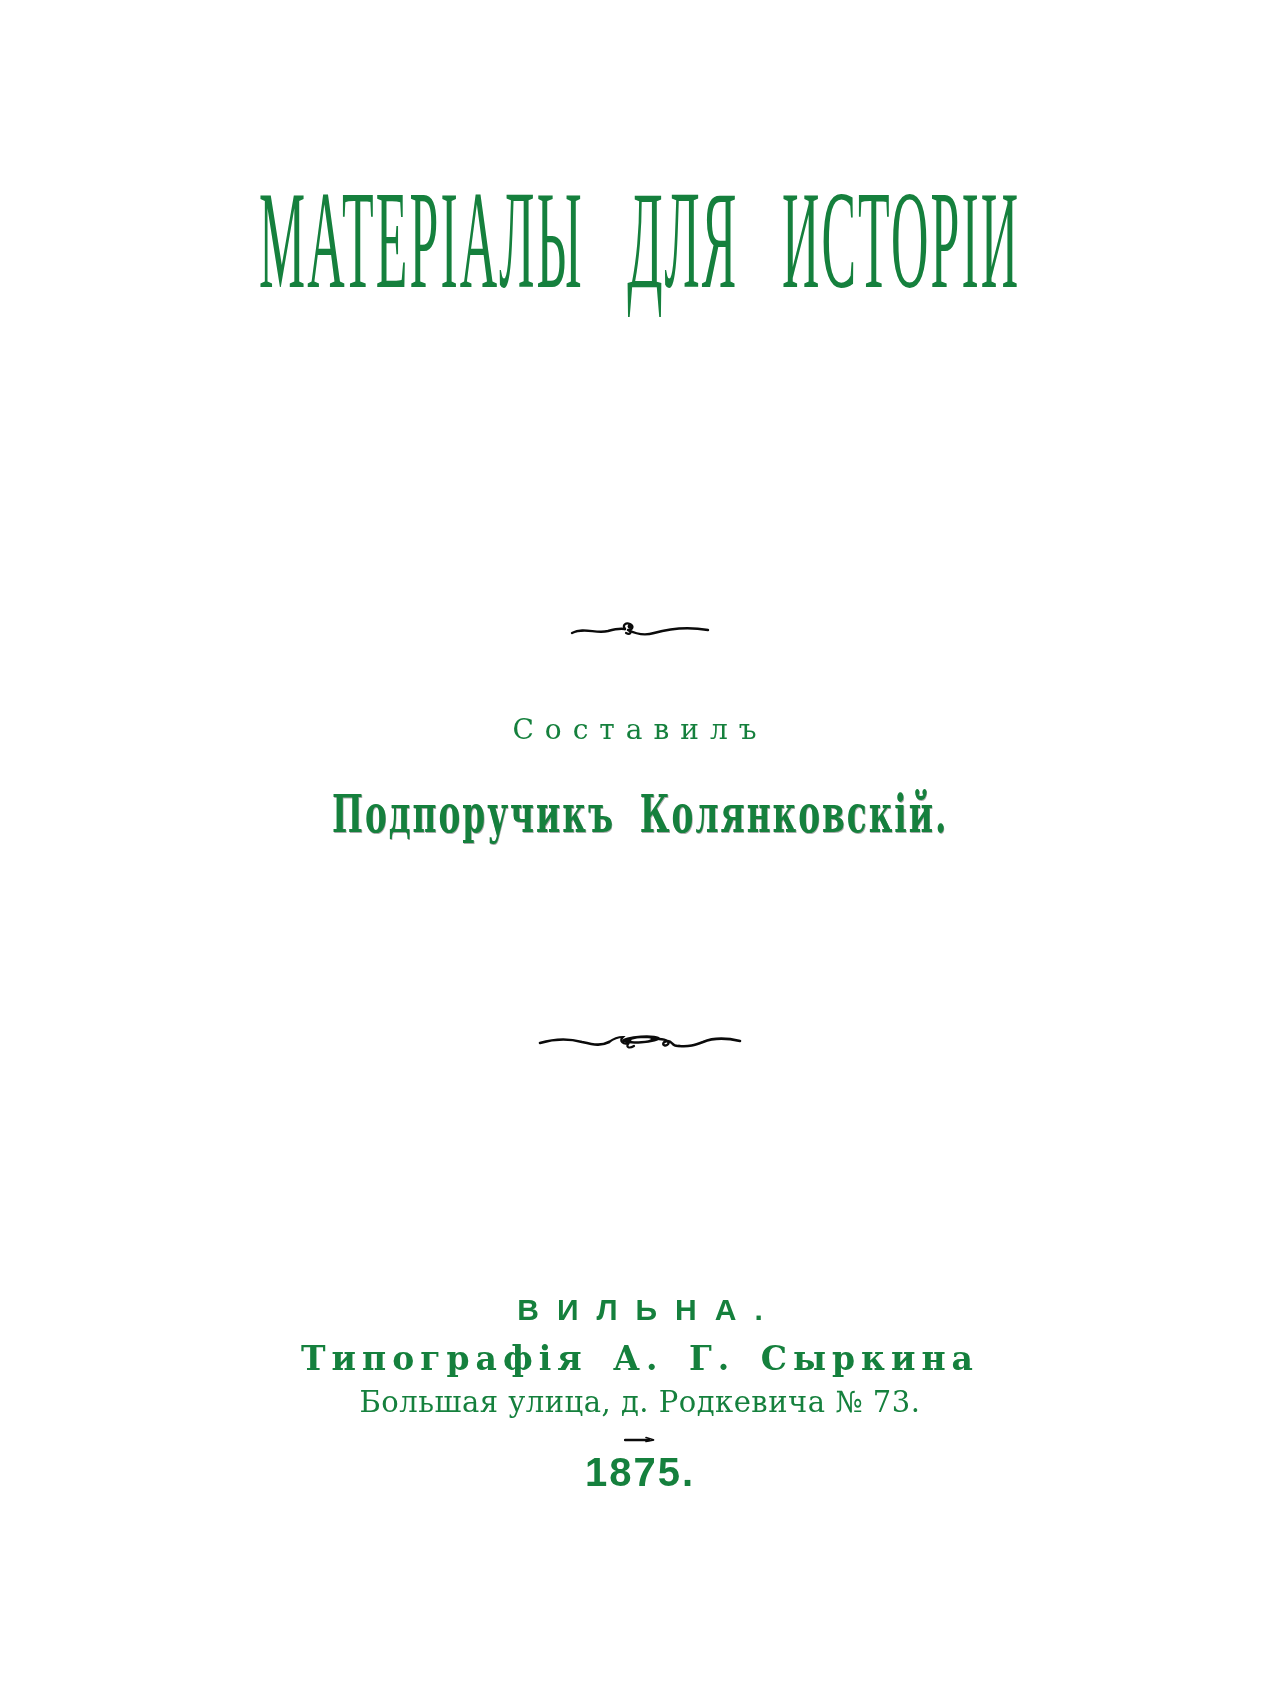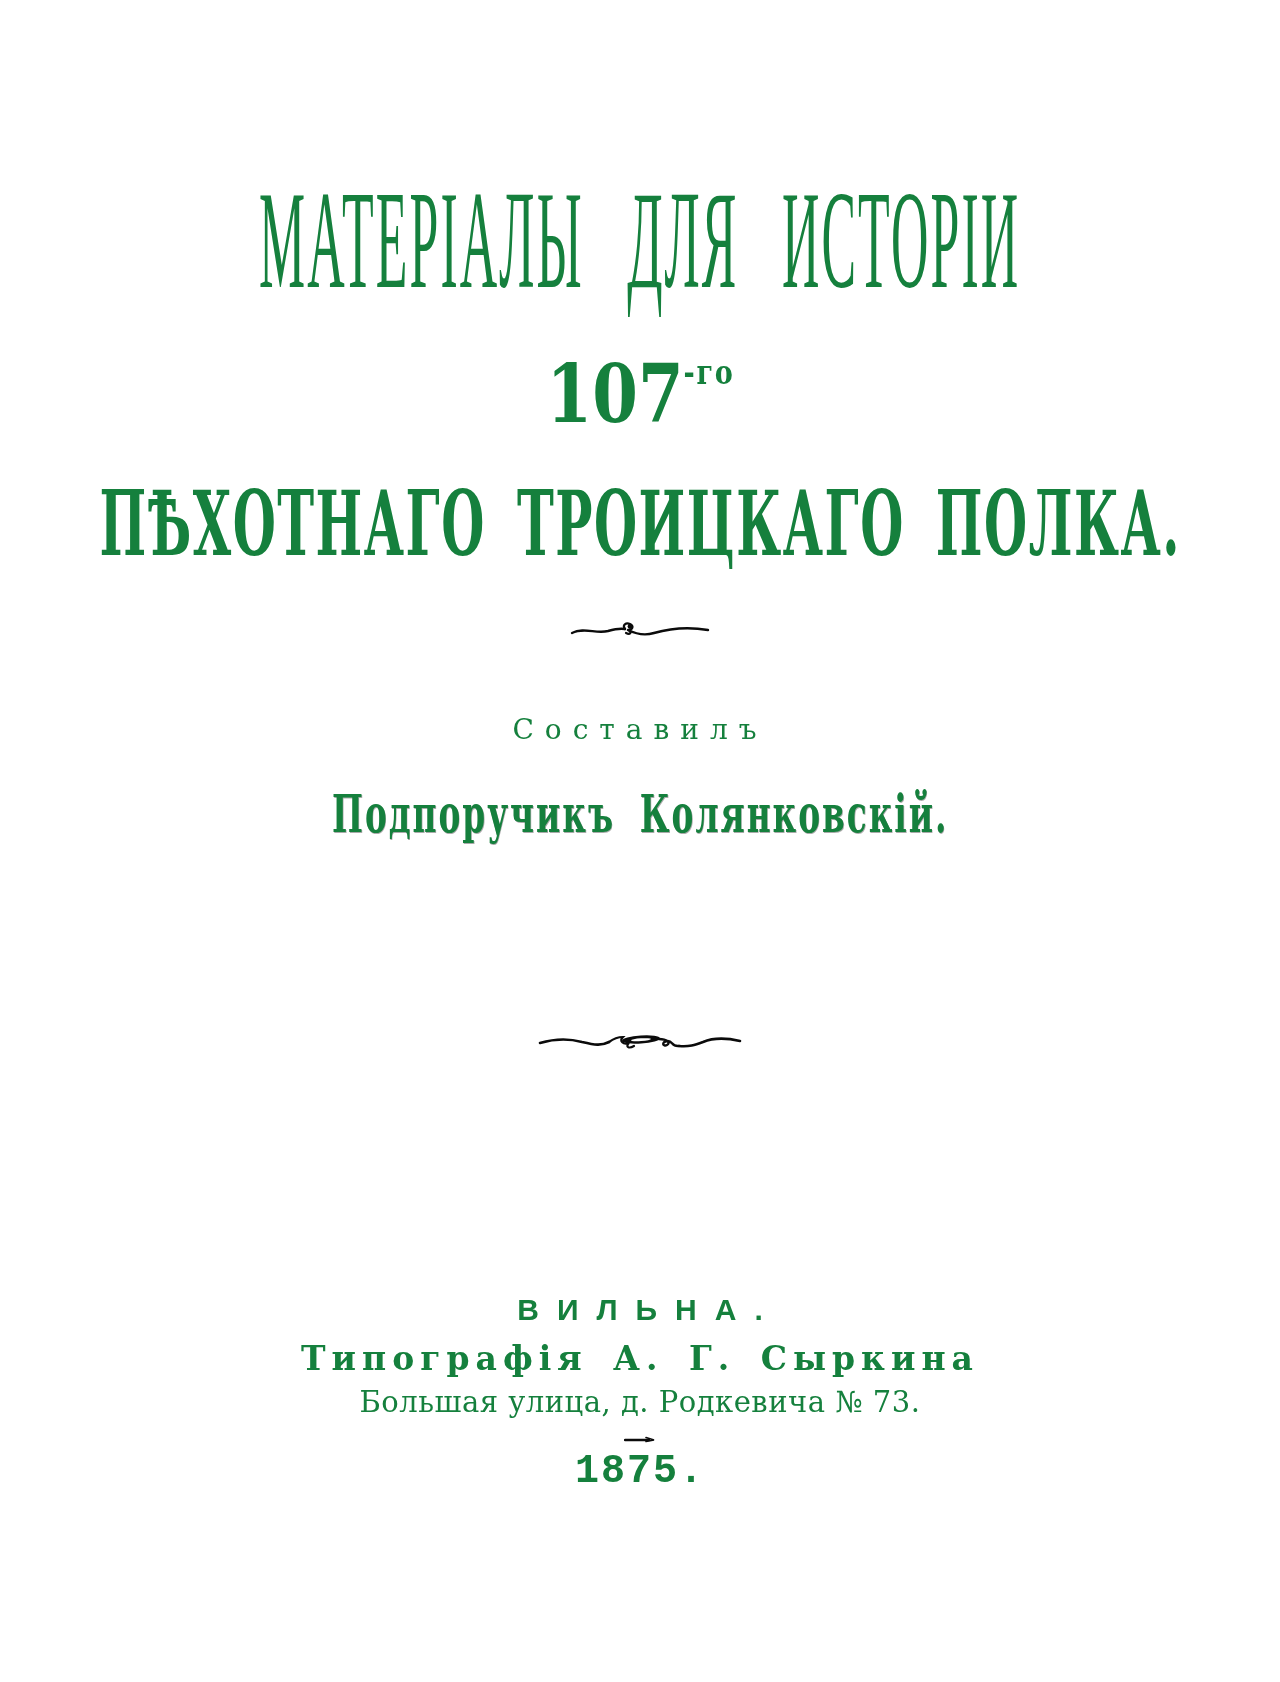--- a/index.html
+++ b/index.html
@@ -102,46 +102,38 @@
     word-spacing: 8px;
   }
   .address-line {
     font-family: "DejaVu Serif", serif;
     font-size: 29px;
     line-height: 1;
     letter-spacing: 0.5px;
     text-align: right;
   }
   .year-line {
-    font-family: Liberation Mono, monospace;
+    font-family: Liberation Sans, sans-serif;
     font-weight: 700;
     font-size: 40px;
     line-height: 1;
     letter-spacing: 2px;
   }
   .flourish svg, .dash svg { display: block; }
 </style>
 </head>
 <body>
 
 <div class="page">
 
   <div class="row" style="top:170px">
     <div class="main-title">МАТЕРІАЛЫ ДЛЯ ИСТОРІИ</div>
   </div>
 
-  <div class="row" style="top:354px">
-    <div class="number-unit">
-      <span class="regiment-number">107</span><span class="regiment-suffix">-го</span>
-    </div>
-  </div>
 
-  <div class="row" style="top:478px">
-    <div class="sub-title">ПѢХОТНАГО ТРОИЦКАГО ПОЛКА.</div>
-  </div>
 
   <div class="row" style="top:620px">
     <div class="flourish">
       <svg width="140" height="20" viewBox="0 0 140 20" aria-hidden="true">
         <path d="M2 13 C14 7,26 14,38 11 C45 9,50 8,55 9" fill="none" stroke="#0b0b0b" stroke-width="2.4" stroke-linecap="round"></path>
         <path d="M55 9 C52 5,56 2,60 4 C64 6,63 10,58 10 C63 12,60 15,56 13" fill="none" stroke="#0b0b0b" stroke-width="2.2" stroke-linecap="round"></path>
         <circle cx="60" cy="6.5" r="2.4" fill="#0b0b0b"></circle>
         <path d="M58 10 C66 14,74 16,84 13 C98 9,114 6,138 10" fill="none" stroke="#0b0b0b" stroke-width="2.4" stroke-linecap="round"></path>
       </svg>
     </div>

